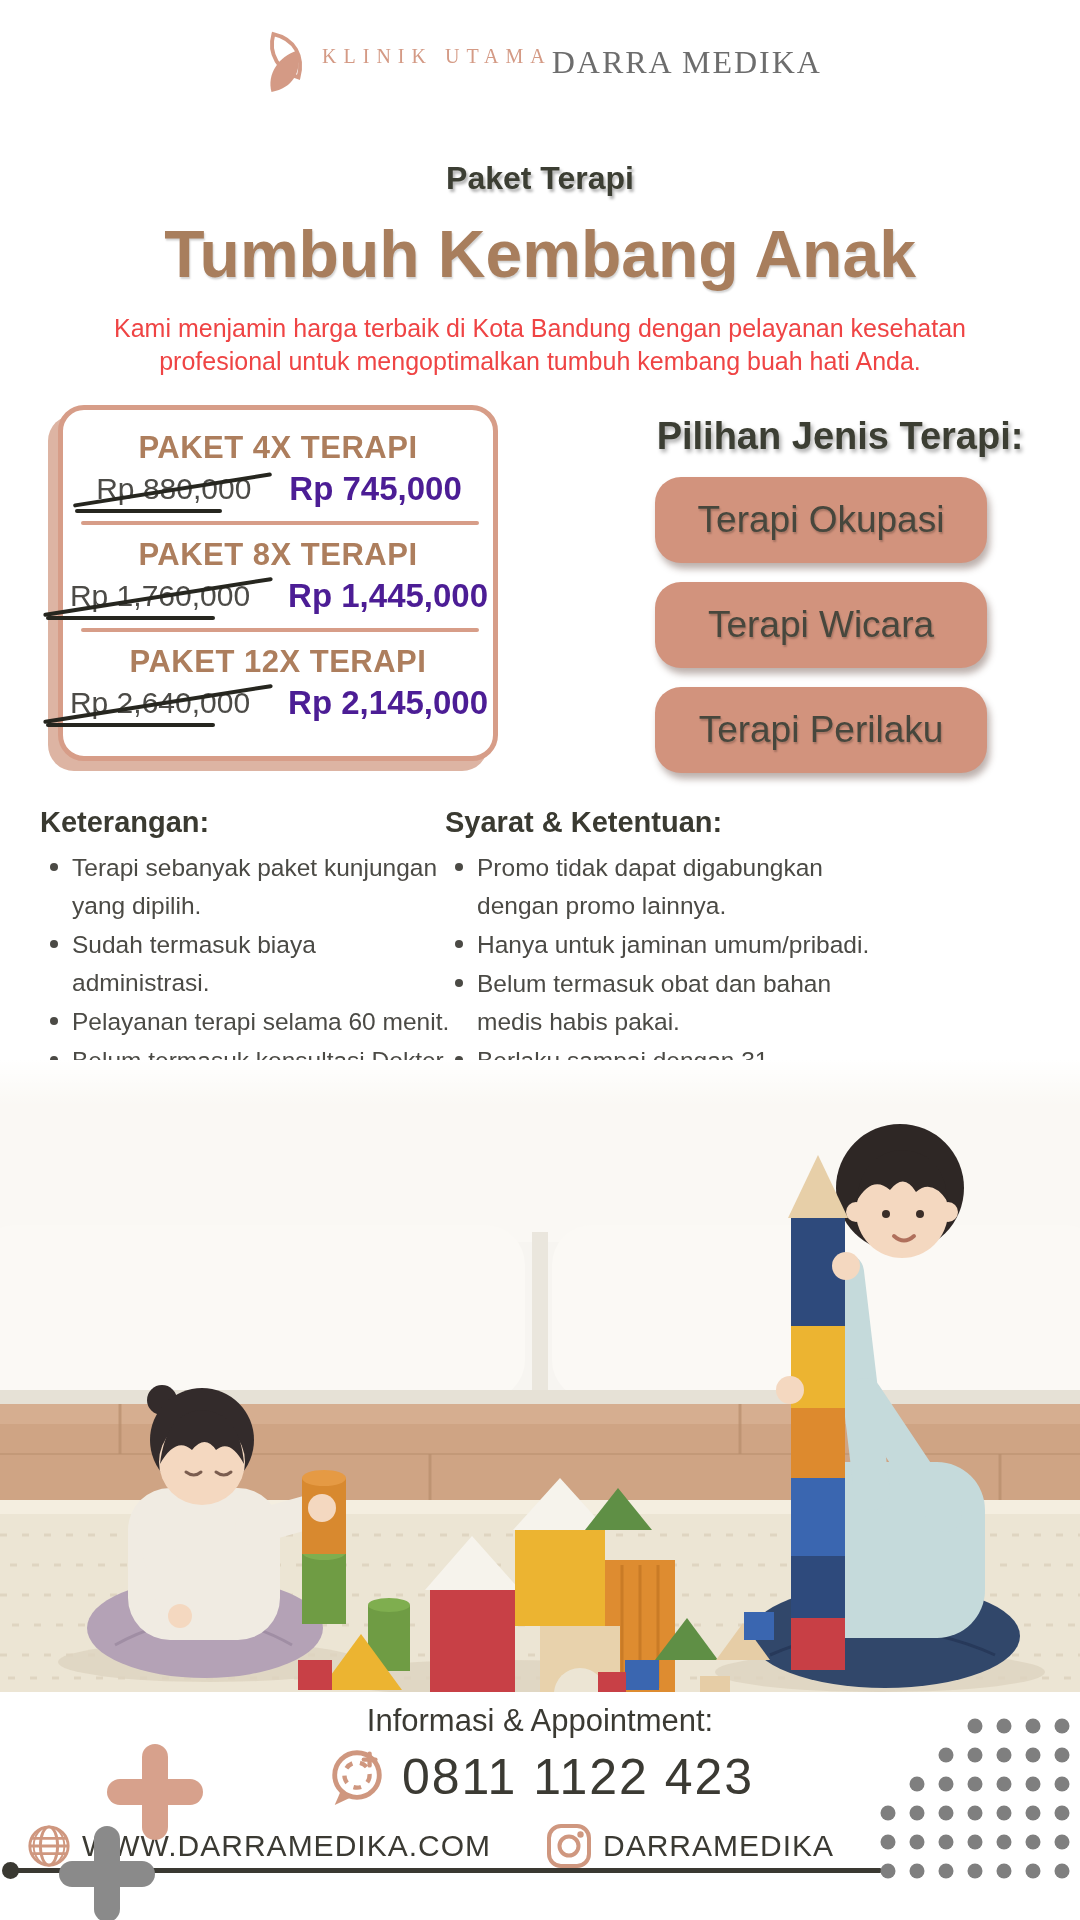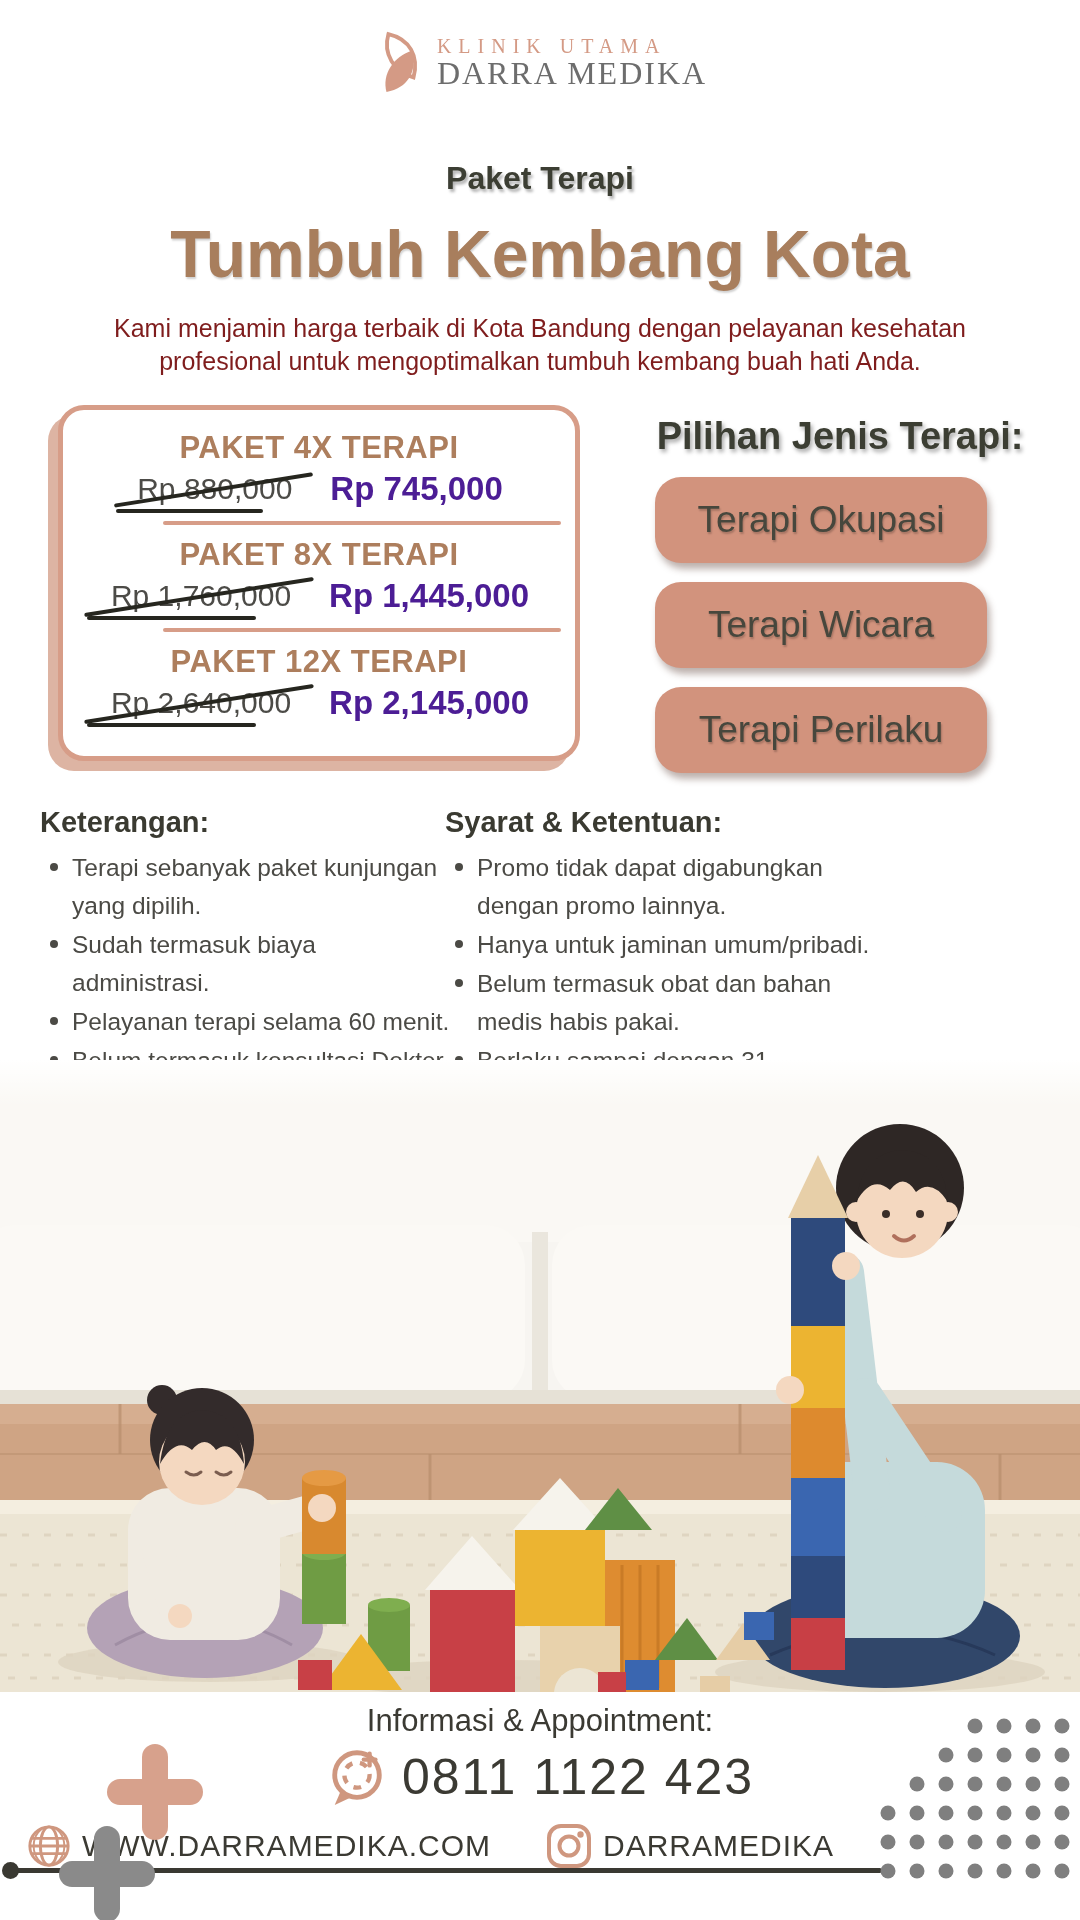--- a/index.html
+++ b/index.html
@@ -1,34 +1,34 @@
 <!DOCTYPE html>
 <html><head>
 <meta charset="utf-8">
 <style>
   html,body{margin:0;padding:0;background:#ffffff;}
   .poster{position:relative;width:1080px;height:1920px;background:#ffffff;overflow:hidden;
           font-family:"Liberation Sans",sans-serif;color:#3b3a33;}
 
   
   .logo{position:absolute;top:30px;left:0;right:0;display:flex;justify-content:center;align-items:center;gap:10px;}
-  .logo-text{display:flex;flex-direction:column;line-height:1.05;font-family:"Liberation Serif",serif;}
+  .logo-text{display:flex;line-height:1.05;font-family:"Liberation Serif",serif;}
   .logo-top{font-size:20px;letter-spacing:7px;color:#d49a85;font-weight:500;}
   .logo-bottom{font-size:32px;letter-spacing:2px;color:#6d6d6d;font-weight:500;}
 
   
   .title1{position:absolute;top:160px;left:0;right:0;text-align:center;
           font-size:32px;font-weight:800;color:#3c3e33;text-shadow:2px 3px 3px rgba(0,0,0,.30);}
   .title2{position:absolute;top:216px;left:0;right:0;text-align:center;
           font-size:66px;font-weight:800;color:#a87e5d;text-shadow:1px 2px 2px rgba(0,0,0,.18);}
   .subtitle{position:absolute;top:312px;left:100px;width:880px;text-align:center;
-            font-size:25px;line-height:1.3;color:#7f1d1d;}
-
-  
-  .price-box{position:absolute;left:58px;top:405px;width:522px;height:356px;box-sizing:border-box;
+            font-size:25px;line-height:1.3;color:#ef4444;}
+
+  
+  .price-box{position:absolute;left:58px;top:405px;width:440px;height:356px;box-sizing:border-box;
              background:#ffffff;border:5px solid #d79d88;border-radius:26px;
              box-shadow:-10px 10px 0 #ddb4a3;padding-top:20px;}
   .pkg{text-align:center;}
   .pkg-name{font-size:31px;font-weight:800;color:#ad7e5d;letter-spacing:.5px;}
   .price-row{display:flex;justify-content:center;align-items:center;gap:36px;margin-top:4px;}
   .old-price{position:relative;font-size:30px;font-weight:500;color:#4c4b47;padding:0 2px;}
   .old-price .slash{position:absolute;left:-14%;width:126%;top:46%;height:4px;background:#26261f;
                     transform:rotate(-9deg);border-radius:2px;}
   .old-price .underline{position:absolute;left:-12%;width:92%;bottom:-7px;height:4px;background:#26261f;border-radius:2px;}
   .new-price{font-size:33px;font-weight:800;color:#4c1d95;}
@@ -77,21 +77,21 @@
       <path d="M16 3 C38 8 48 26 42 48 C22 42 10 24 16 3 Z" fill="none" stroke="#d49a85" stroke-width="4"></path>
       <path d="M14 63 C36 59 46 42 41 20 C21 26 9 45 14 63 Z" fill="#d49a85"></path>
     </svg>
     <div class="logo-text">
       <span class="logo-top">KLINIK UTAMA</span>
       <span class="logo-bottom">DARRA MEDIKA</span>
     </div>
   </div>
 
   <div class="title1">Paket Terapi</div>
-  <div class="title2">Tumbuh Kembang Kota</div>
+  <div class="title2">Tumbuh Kembang Anak</div>
   <div class="subtitle">Kami menjamin harga terbaik di Kota Bandung dengan pelayanan kesehatan profesional untuk mengoptimalkan tumbuh kembang buah hati Anda.</div>
 
   <div class="price-box">
     <div class="pkg">
       <div class="pkg-name">PAKET 4X TERAPI</div>
       <div class="price-row">
         <span class="old-price"><span>Rp 880,000</span><span class="slash"></span><span class="underline"></span></span>
         <span class="new-price">Rp 745,000</span>
       </div>
     </div>

